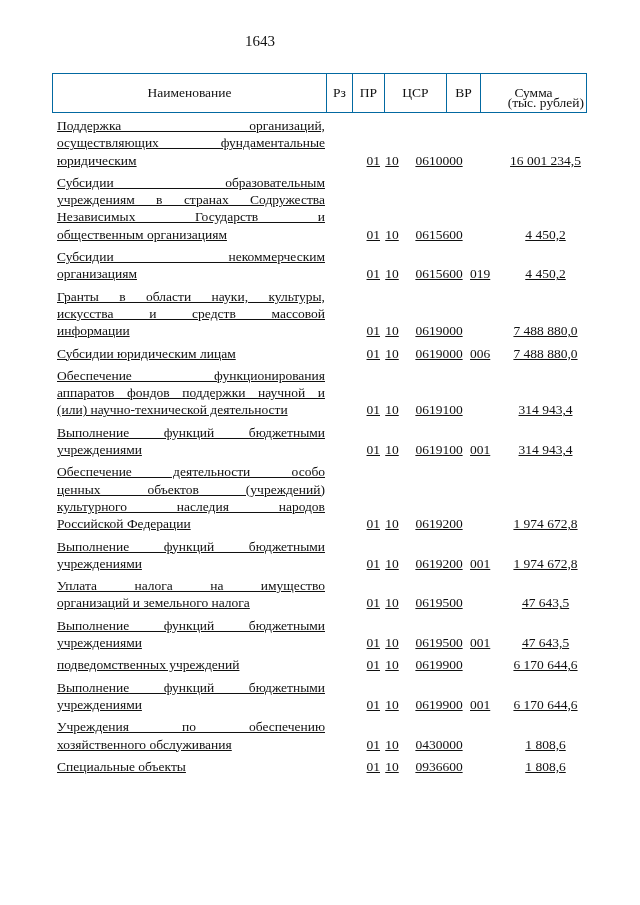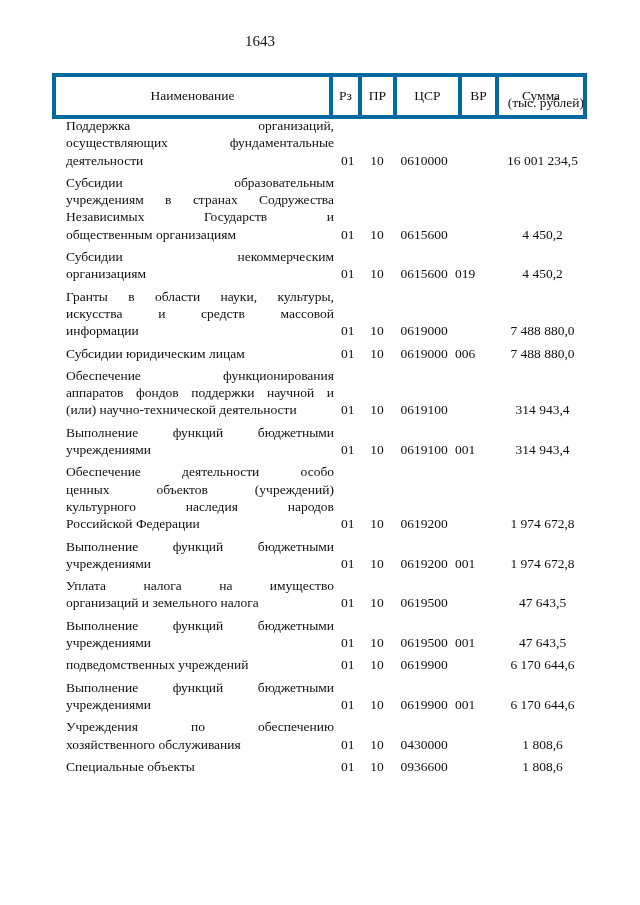--- a/index.html
+++ b/index.html
@@ -1,27 +1,27 @@
 <!DOCTYPE html>
 <html><head>
 <meta charset="utf-8">
 <style>
   html, body { margin: 0; padding: 0; background: #ffffff; }
   body { width: 640px; height: 905px; position: relative; overflow: hidden;
          font-family: "Liberation Serif", serif; color: #111; }
   .page-number { position: absolute; left: 0; width: 520px; top: 33px; text-align: center; font-size: 15px; }
   .units { position: absolute; right: 56px; top: 55px; font-size: 13.5px; margin-top: 40px; }
   table.hdr { position: absolute; left: 52px; top: 73px; width: 535px; border-collapse: collapse; }
-  table.hdr th { border: 4px solid #0369a1; height: 38px; font-weight: normal; font-size: 13.5px; text-align: center; padding: 0; }
-  .rows { position: absolute; left: 66px; top: 117px; width: 530px; }
+  table.hdr th { border: 1px solid #0369a1; height: 38px; font-weight: normal; font-size: 13.5px; text-align: center; padding: 0; }
+  .rows { position: absolute; left: 57px; top: 117px; width: 530px; text-decoration: underline; }
   .row { display: flex; align-items: flex-end; margin-bottom: 5px; font-size: 13.5px; line-height: 17.3px; }
   .name { width: 268px; text-align: justify; text-align-last: left; }
   .name span.l { display: block; text-align: justify; text-align-last: justify; }
   .name span.l.last { text-align-last: left; }
-  .rz { width: 24px; text-align: left; padding-left: 7px; }
+  .rz { width: 24px; text-align: right; padding-left: 7px; margin-left: 24px; }
   .pr { width: 24px; text-align: center; }
   .csr { width: 62px; padding-left: 4px; text-align: center; }
   .vr { width: 34px; text-align: left; padding-left: 0px; }
   .sum { flex: 1; text-align: center; }
 </style>
 </head>
 <body>
 
 <div class="page-number">1643</div>
 <div class="units">(тыс. рублей)</div>
@@ -37,21 +37,21 @@
     <th>Сумма</th>
   </tr>
 </tbody>
   </table>
 
 <div class="rows" id="rows">
     <div class="row">
       <div class="name">
         <span class="l">Поддержка организаций,</span>
         <span class="l">осуществляющих фундаментальные</span>
-        <span class="l last">деятельности</span>
+        <span class="l last">юридическим</span>
       </div>
       <div class="rz">01</div>
       <div class="pr">10</div>
       <div class="csr">0610000</div>
       <div class="vr"></div>
       <div class="sum">16 001 234,5</div>
     </div>
     <div class="row">
       <div class="name">
         <span class="l">Субсидии образовательным</span>

